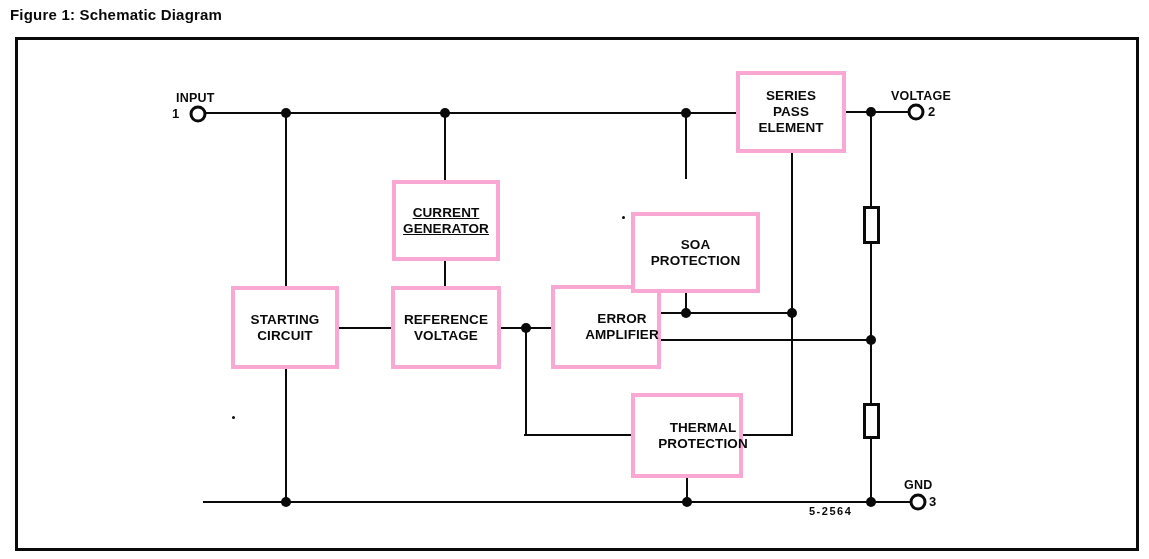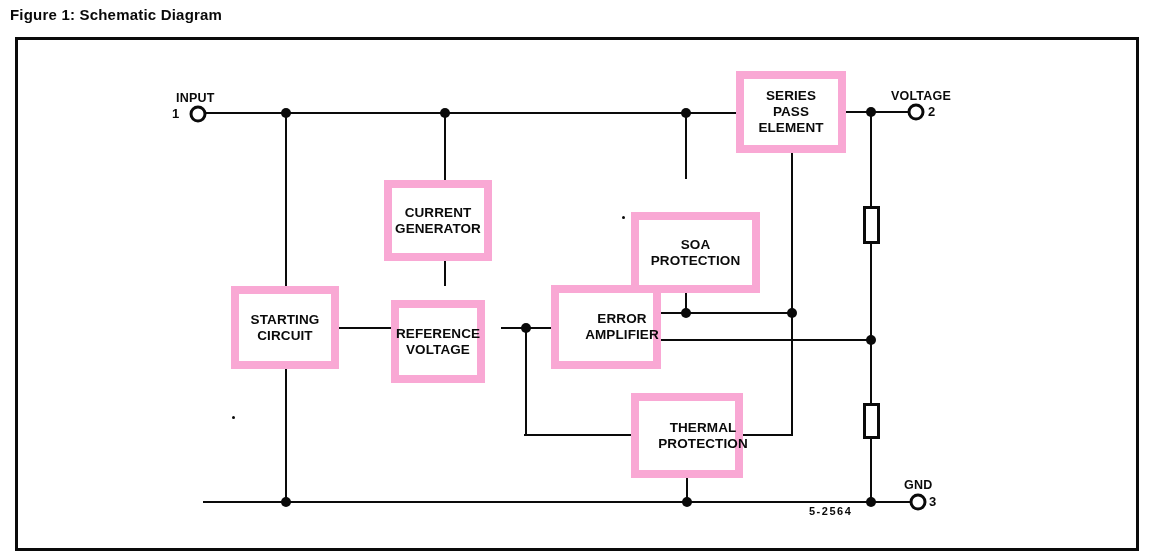--- a/index.html
+++ b/index.html
@@ -14,21 +14,21 @@
     font-size:15px; font-weight:bold; letter-spacing:0.2px; color:#0a0a0a;
   }
   .frame {
     position:absolute; left:15px; top:37px; width:1124px; height:514px;
     border:3px solid #0a0a0a; background:transparent;
   }
   .wire { position:absolute; background:#0a0a0a; }
   .wire.h { height:2px; }
   .wire.v { width:2px; }
   .block {
-    position:absolute; border:8px solid #f9a8d4; background:#fff;
+    position:absolute; border:4px solid #f9a8d4; background:#fff;
     display:flex; flex-direction:column; align-items:center; justify-content:center;
     font-size:13.5px; font-weight:bold; line-height:1.18; text-align:center;
     letter-spacing:0.1px; color:#0a0a0a;
   }
   .dot {
     position:absolute; width:10px; height:10px; background:#0a0a0a;
     border-radius:50%; transform:translate(-50%,-50%);
   }
   .term {
     position:absolute; width:17px; height:17px; background:#fff;
@@ -78,26 +78,26 @@
   <i class="wire v" style="left:870px; top:112px; height:95px;"></i>
   <i class="wire v" style="left:870px; top:243px; height:161px;"></i>
   <i class="wire v" style="left:870px; top:438px; height:64px;"></i>
   <i class="wire v" style="left:525px; top:328px; height:107px;"></i>
 
   <div class="block" style="left:231px; top:286px; width:108px; height:83px;">
     <span>STARTING</span>
     <span>CIRCUIT</span>
   </div>
 
-  <div class="block" style="left:384px; top:180px; width:108px; height:81px;">
+  <div class="block" style="left:392px; top:180px; width:108px; height:81px;text-decoration:underline;">
     <span>CURRENT</span>
     <span>GENERATOR</span>
   </div>
 
-  <div class="block" style="left:391px; top:286px; width:94px; height:83px;margin-top:14px;">
+  <div class="block" style="left:391px; top:286px; width:110px; height:83px;">
     <span>REFERENCE</span>
     <span>VOLTAGE</span>
   </div>
 
   <div class="block" style="left:551px; top:285px; width:110px; height:84px;padding-left:32px;">
     <span>ERROR</span>
     <span>AMPLIFIER</span>
   </div>
 
   <div class="block" style="left:631px; top:180px; width:129px; height:81px;margin-top:32px;">

